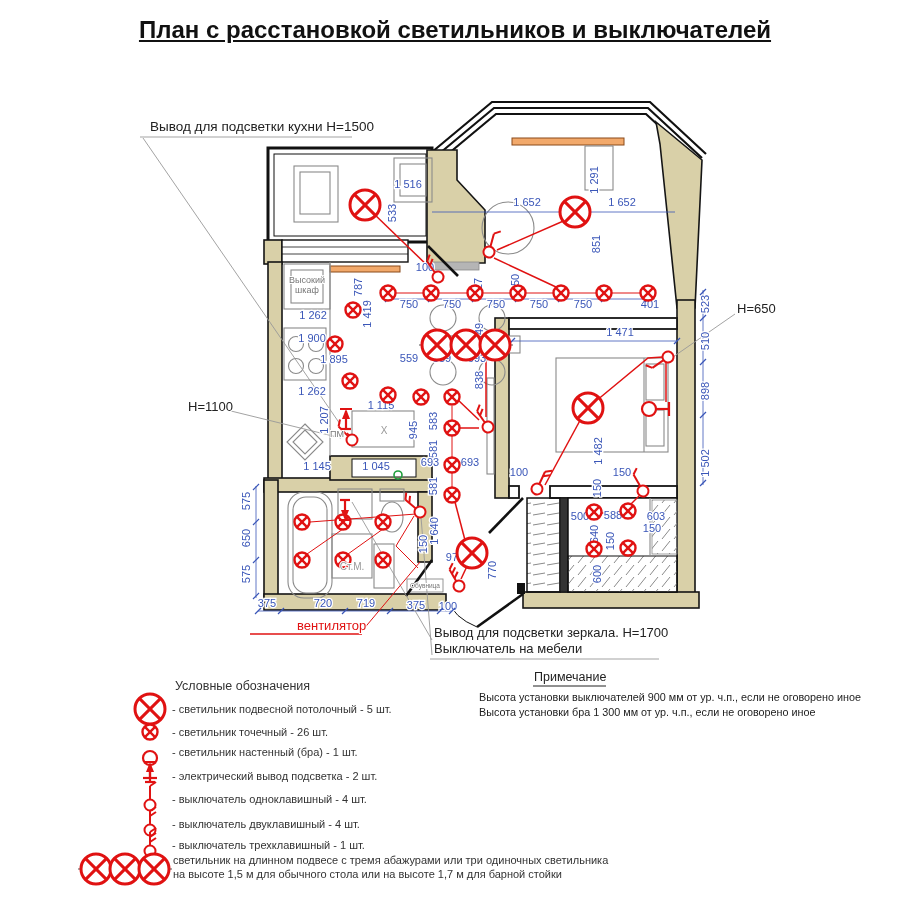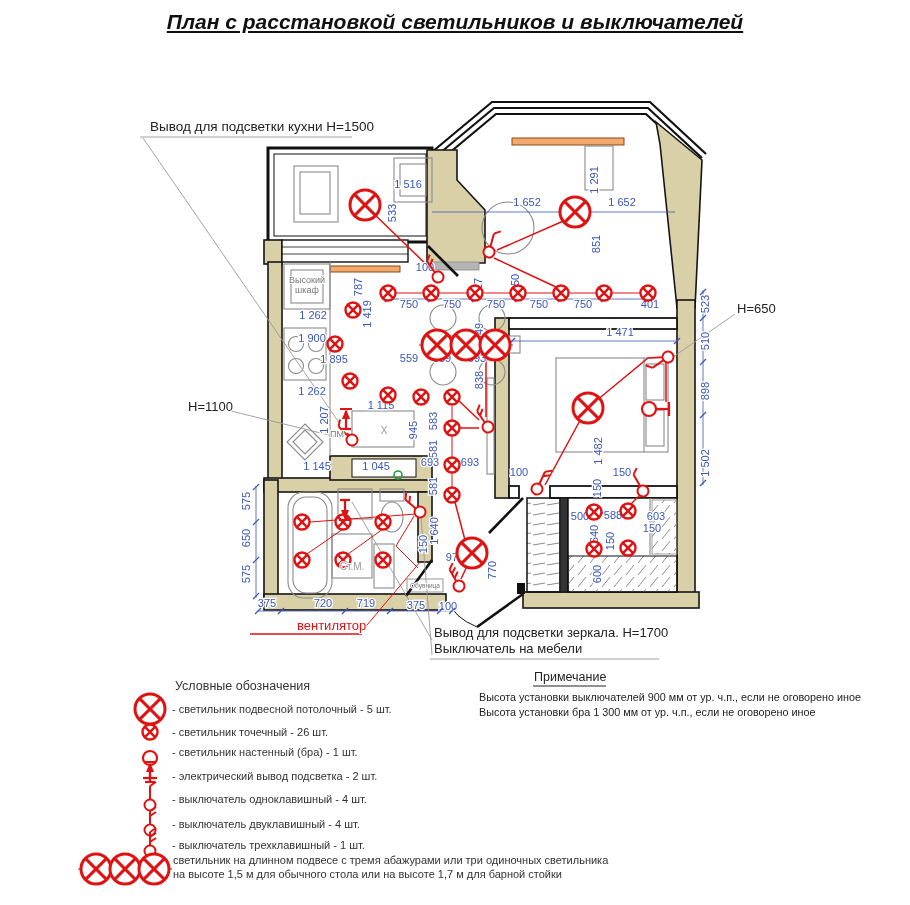--- a/index.html
+++ b/index.html
@@ -1,19 +1,19 @@
 <!DOCTYPE html>
 <html><head>
 <meta charset="utf-8">
 <style>
   html,body{margin:0;padding:0;background:#fff;}
   .stage{position:relative;width:910px;height:905px;background:#fff;overflow:hidden;
          font-family:"Liberation Sans",sans-serif;}
-  .title{position:absolute;top:10px;left:0;right:0;margin:0;text-align:center;
-         font-size:21px;font-weight:700;color:#111;text-decoration:underline;font-style:italic;}
+  .title{position:absolute;top:16px;left:0;right:0;margin:0;text-align:center;
+         font-size:24px;font-weight:700;color:#111;text-decoration:underline;}
   svg{position:absolute;left:0;top:0;}
   text{font-family:"Liberation Sans",sans-serif;}
   .dim{fill:#3a56b8;font-size:11px;paint-order:stroke;stroke:#ffffff;stroke-width:2.6px;}
   .lbl{paint-order:stroke;stroke:#ffffff;stroke-width:2px;}
   .wire{stroke:#e01212;stroke-width:1.5;fill:none;}
   .wire2{stroke:#e01212;stroke-width:1;fill:none;}
   .lead{stroke:#999;stroke-width:0.9;fill:none;}
   .dimline{stroke:#3a56b8;stroke-width:0.8;fill:none;}
   .tick{stroke:#3a56b8;stroke-width:1.2;}
   .wall{fill:#d9d0a8;stroke:#151515;stroke-width:1.6;}

